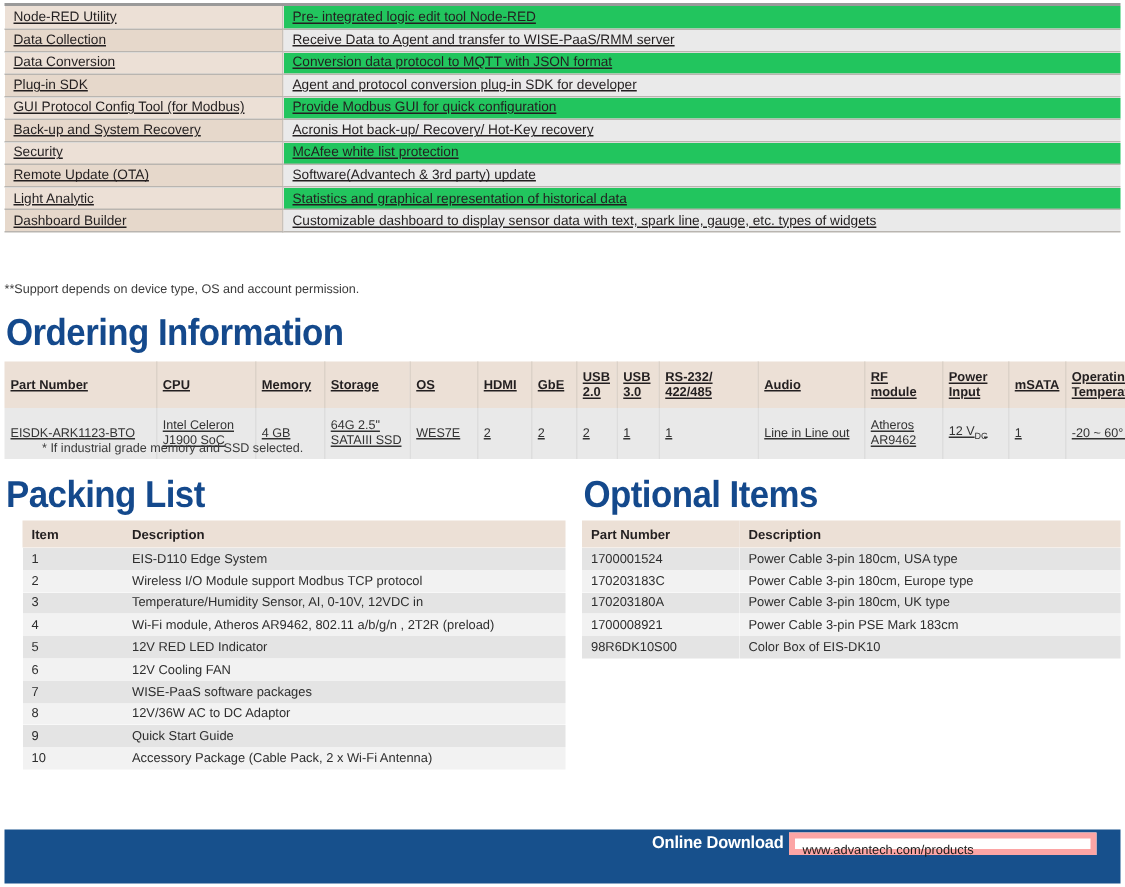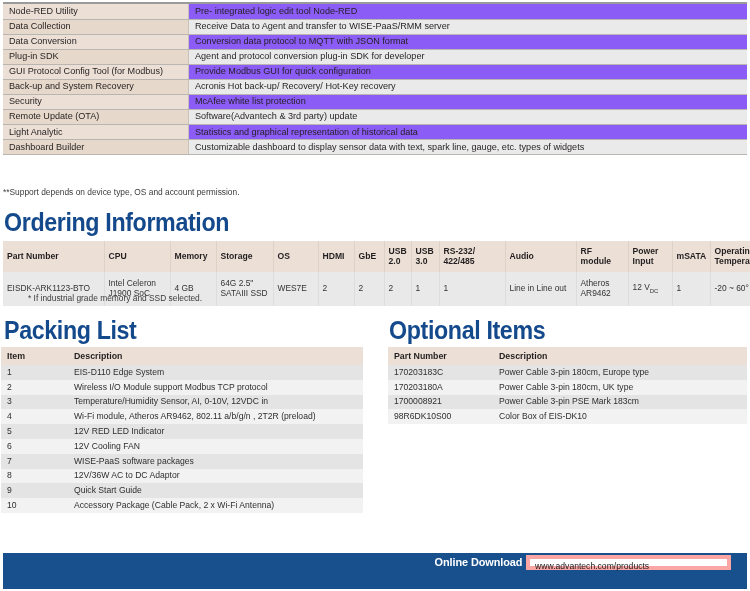--- a/index.html
+++ b/index.html
@@ -22,20 +22,21 @@
   .tbl {
     border-collapse: collapse;
     width: 100%;
     table-layout: fixed;
   }
   .tbl td, .tbl th {
     vertical-align: middle;
     text-align: left;
     font-weight: normal;
     padding: 0;
+    text-decoration: underline;
   }
 
   
   #feature-table-wrap {
     position: absolute;
     left: 3px;
     top: 2px;
     width: 744px;
   }
   #feature-table-wrap .topline {
@@ -56,21 +57,21 @@
     line-height: 1.05;
     white-space: nowrap;
     overflow: hidden;
   }
   #feature-table td.c1 {
     width: 179px;
     background: #ece0d6;
     border-right: 1px solid #c9c2ba;
   }
   #feature-table td.c2 {
-    background: #8b5cf6;
+    background: #22c55e;
   }
   #feature-table tr:nth-child(even) td.c1 { background: #e6d8cb; }
   #feature-table tr:nth-child(even) td.c2 { background: #eaeaea; }
 
   .note {
     font-size: 8.4px;
     color: #3b3b3b;
     line-height: 1.1;
   }
   #feature-note {
@@ -135,21 +136,21 @@
   #ordering-note {
     position: absolute;
     left: 3px;
     top: 294px;
     padding-left: 25px;
   }
 
   
   #packing-wrap {
     position: absolute;
-    left: 1px;
+    left: 15px;
     top: 347px;
     width: 362px;
   }
   #optional-wrap {
     position: absolute;
     left: 388px;
     top: 347px;
     width: 359px;
   }
   .listtbl {
@@ -403,20 +404,24 @@
         <col>
       </colgroup>
     <thead>
       <tr>
         <th>Part Number</th>
         <th>Description</th>
       </tr>
     </thead>
     <tbody id="optional-tbody">
         <tr>
+          <td>1700001524</td>
+          <td>Power Cable 3-pin 180cm, USA type</td>
+        </tr>
+        <tr>
           <td>170203183C</td>
           <td>Power Cable 3-pin 180cm, Europe type</td>
         </tr>
         <tr>
           <td>170203180A</td>
           <td>Power Cable 3-pin 180cm, UK type</td>
         </tr>
         <tr>
           <td>1700008921</td>
           <td>Power Cable 3-pin PSE Mark 183cm</td>

